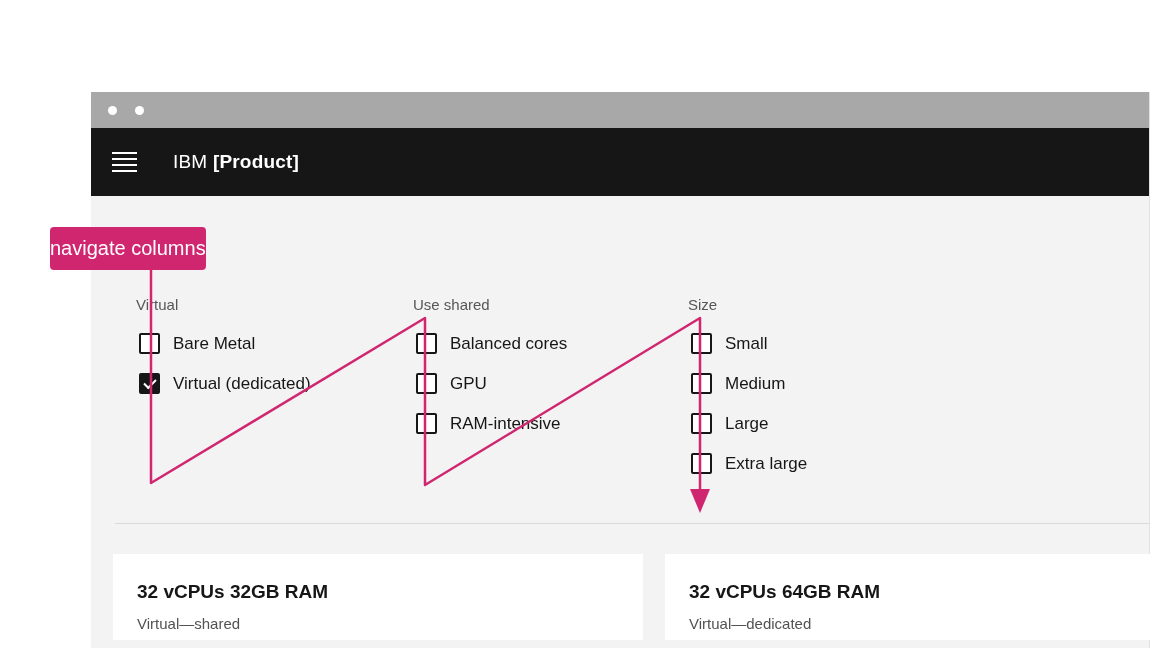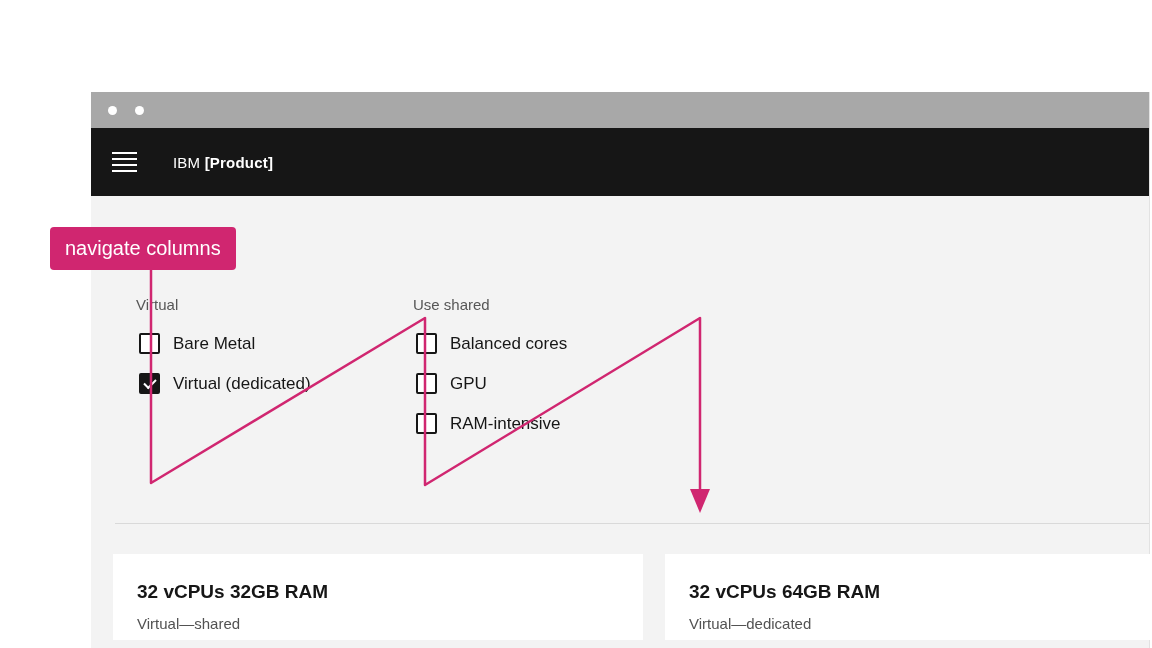--- a/index.html
+++ b/index.html
@@ -19,21 +19,21 @@
     display:flex; align-items:center; padding-left:17px; gap:18px;
   }
   .dot { width:9px; height:9px; border-radius:50%; background:#ffffff; }
 
   .appheader {
     height:68px; background:#161616; color:#ffffff;
     display:flex; align-items:center; padding-left:21px;
   }
   .hamburger { width:25px; display:flex; flex-direction:column; gap:4px; cursor:pointer; }
   .hamburger span { display:block; height:2px; background:#ffffff; }
-  .brand { margin-left:36px; font-size:15px; letter-spacing:0.2px; }
+  .brand { margin-left:36px; font-size:19px; letter-spacing:0.2px; }
   .brand .prefix { font-weight:400; }
   .brand .product { font-weight:700; }
 
   .content { position:relative; background:#f3f3f3; height:452px; }
 
   
   .filter-col { position:absolute; top:101px; }
   .filter-col.c1 { left:45px; }
   .filter-col.c2 { left:322px; }
   .filter-col.c3 { left:597px; }
@@ -63,21 +63,21 @@
   }
   .card.left  { left:22px;  width:530px; }
   .card.right { left:574px; width:485px; }
   .card-title { font-size:19px; font-weight:700; color:#161616; }
   .card-sub   { font-size:15px; color:#525252; margin-top:12px; }
 
   
   .tag {
     position:absolute; left:50px; top:227px; height:43px;
     background:#d02670; color:#ffffff; border-radius:4px;
-    font-size:20px; line-height:43px; padding:0 15px; white-space:nowrap;
+    font-size:20px; line-height:43px; padding:0 0; white-space:nowrap;
     z-index:5;
   }
   .flow-svg {
     position:absolute; left:0; top:0; width:1152px; height:648px;
     pointer-events:none; z-index:6;
   }
 </style>
 </head>
 <body>
 
@@ -124,20 +124,39 @@
       <div class="cb-row">
         <span class="checkbox"></span>
         <span class="cb-label">GPU</span>
       </div>
       <div class="cb-row">
         <span class="checkbox"></span>
         <span class="cb-label">RAM-intensive</span>
       </div>
     </div>
 
+    <div class="filter-col c3">
+      <div class="col-label">Size</div>
+      <div class="cb-row">
+        <span class="checkbox"></span>
+        <span class="cb-label">Small</span>
+      </div>
+      <div class="cb-row">
+        <span class="checkbox"></span>
+        <span class="cb-label">Medium</span>
+      </div>
+      <div class="cb-row">
+        <span class="checkbox"></span>
+        <span class="cb-label">Large</span>
+      </div>
+      <div class="cb-row">
+        <span class="checkbox"></span>
+        <span class="cb-label">Extra large</span>
+      </div>
+    </div>
 
     <div class="divider"></div>
 
     <div class="card left">
       <div class="card-title">32 vCPUs 32GB RAM</div>
       <div class="card-sub">Virtual—shared</div>
     </div>
 
     <div class="card right">
       <div class="card-title">32 vCPUs 64GB RAM</div>

